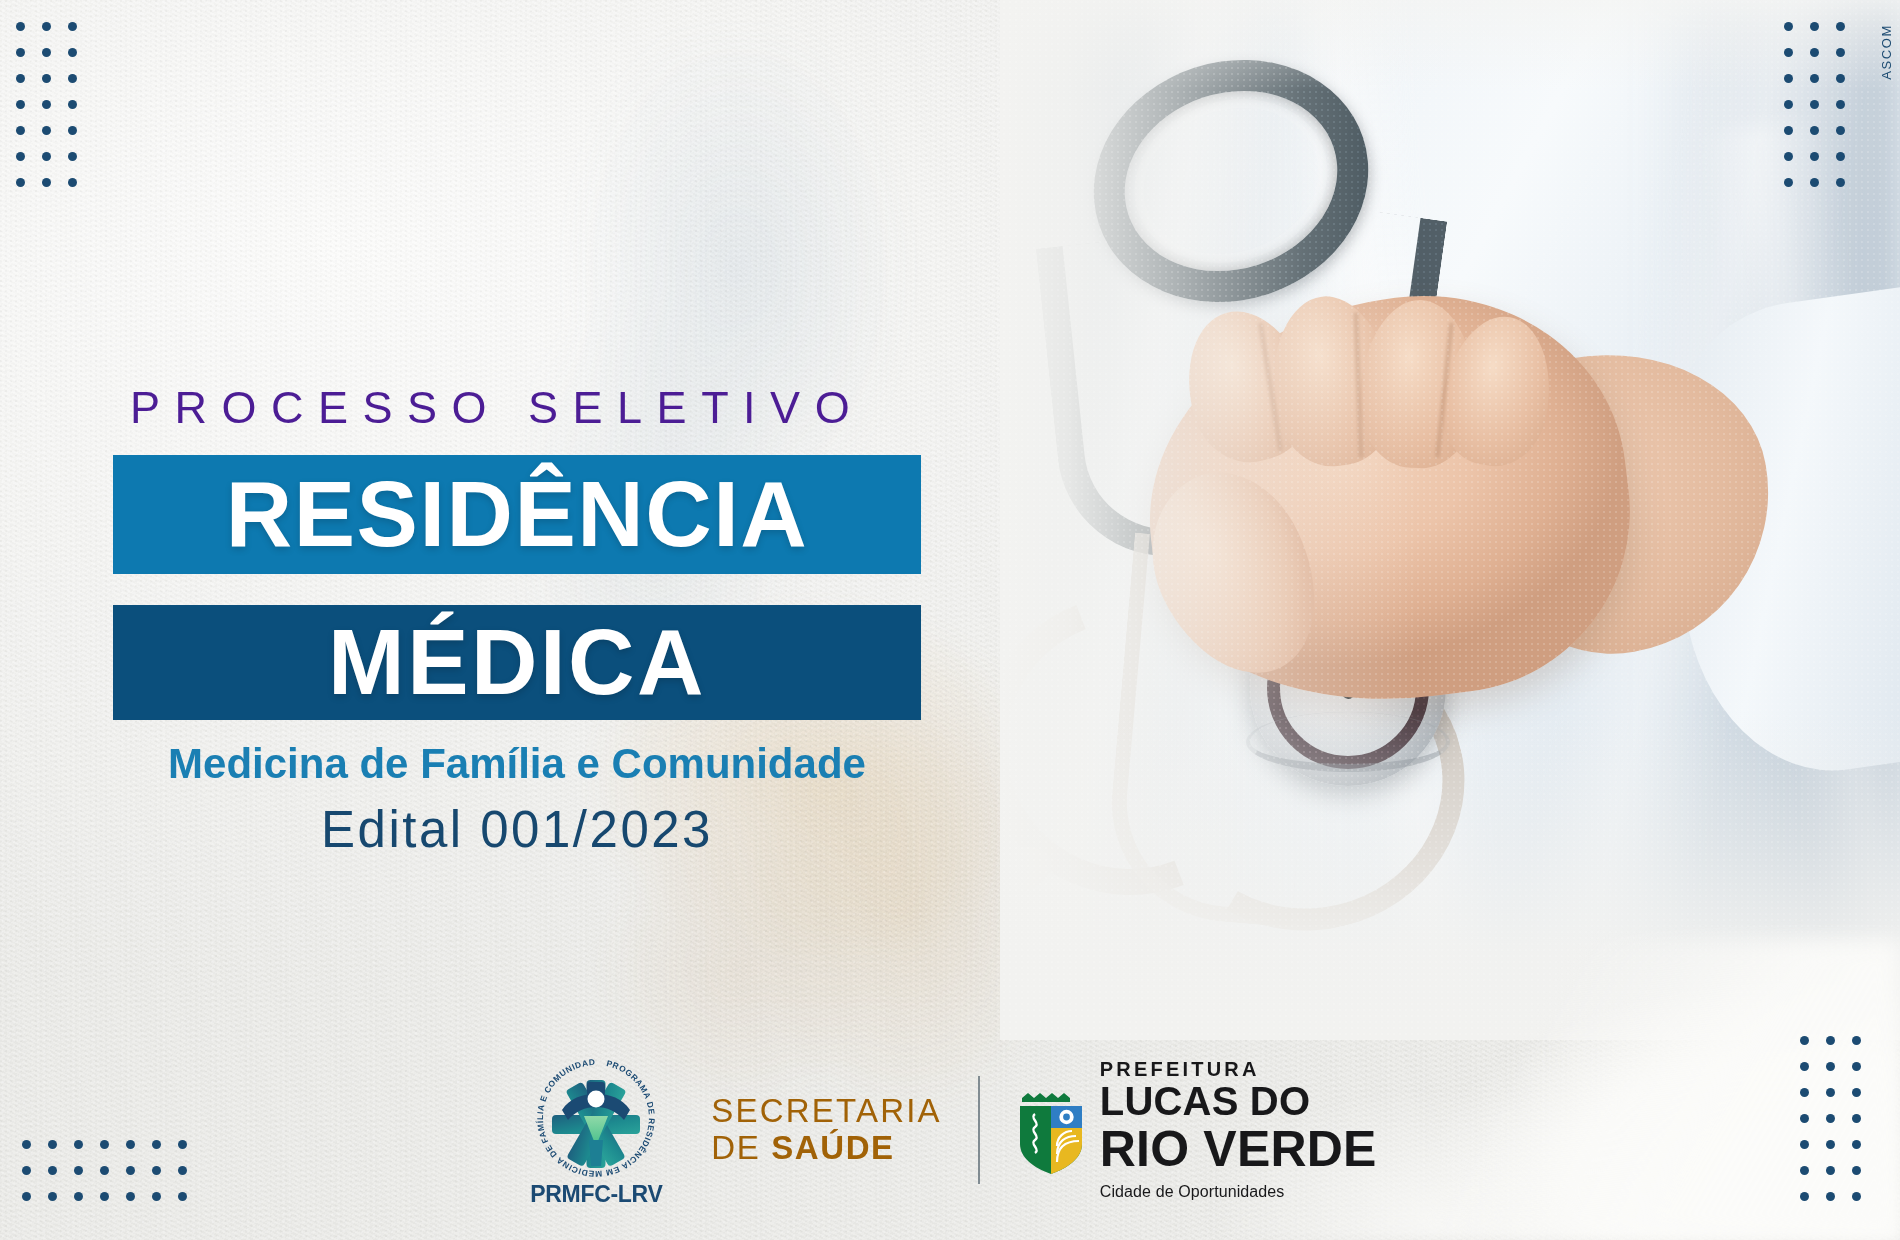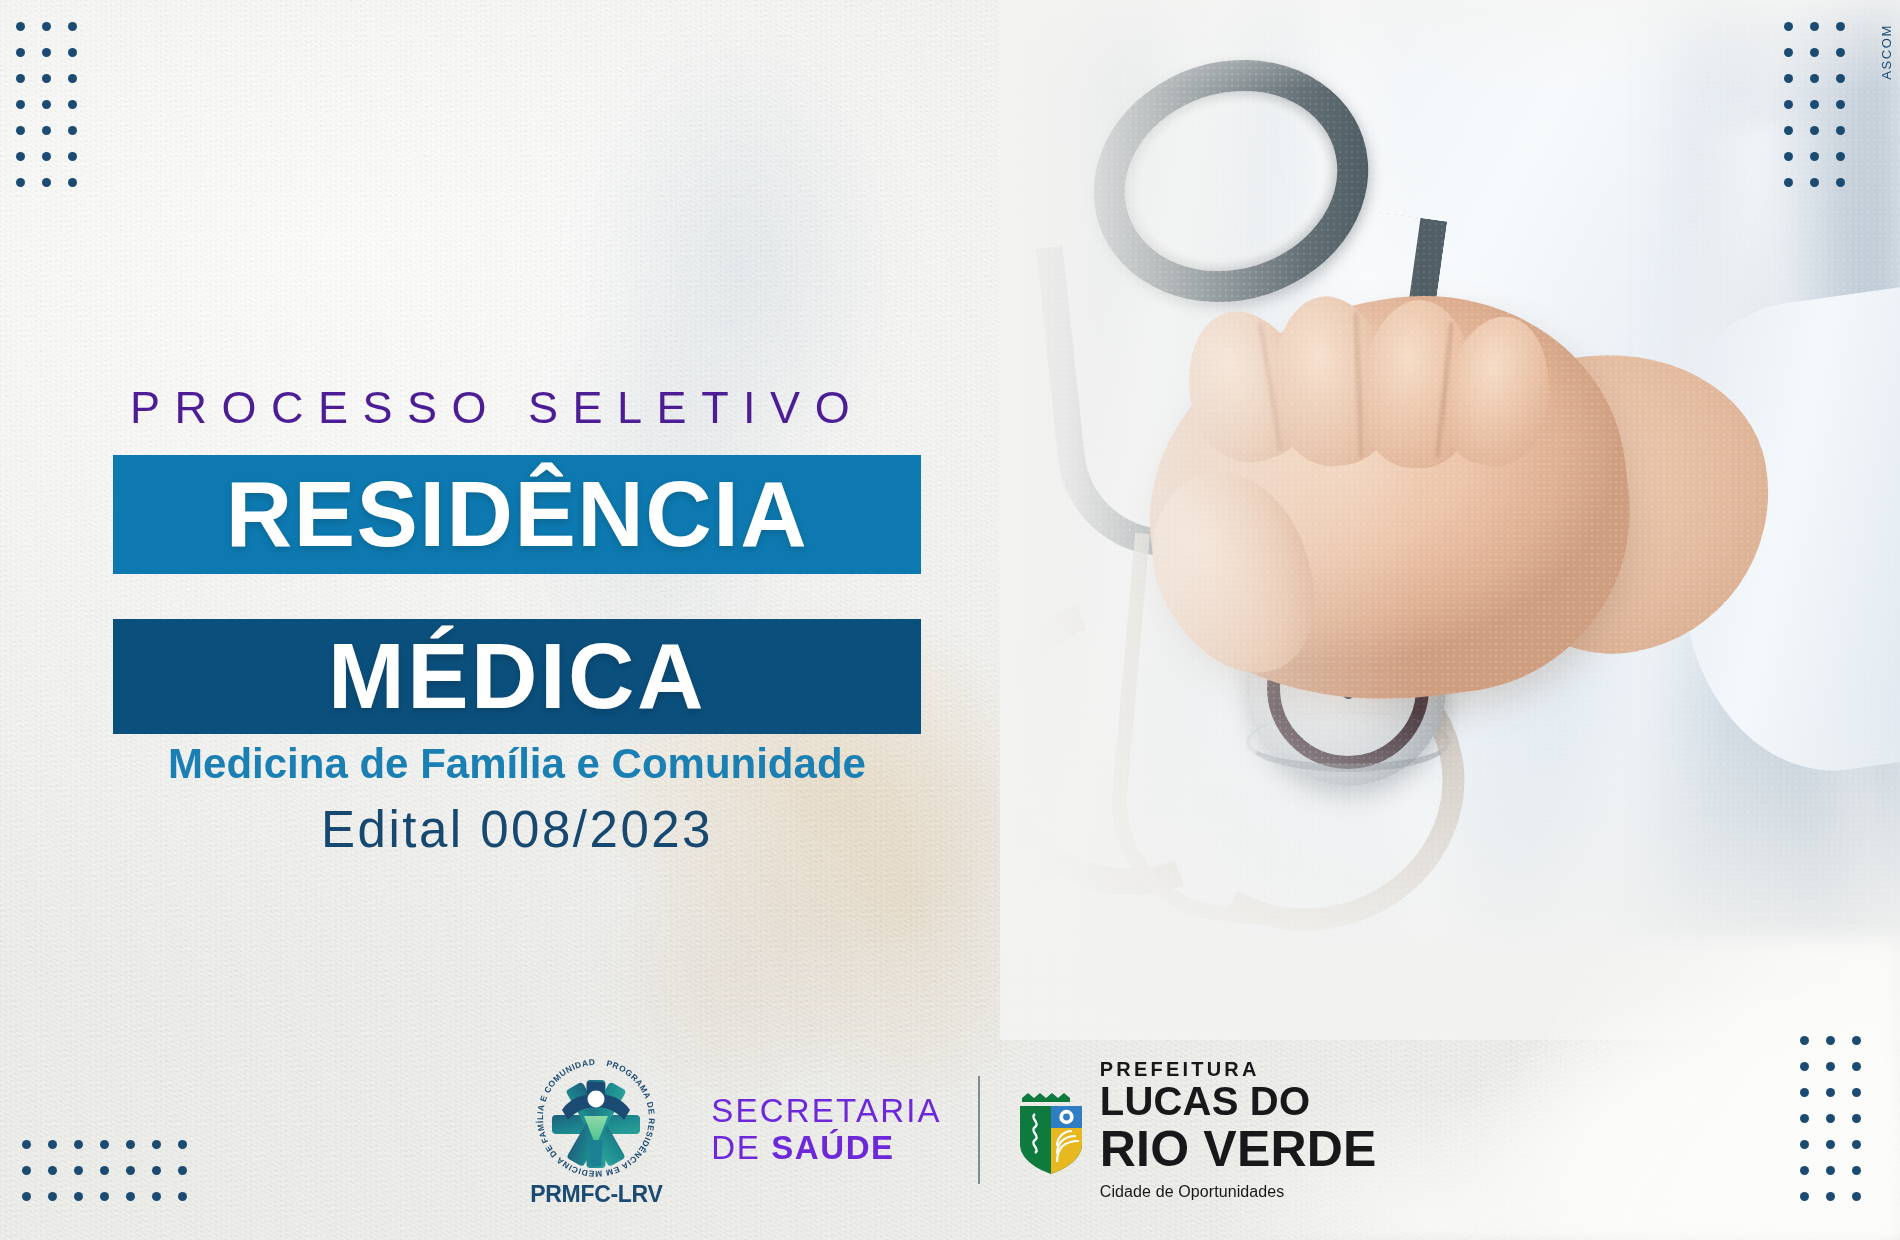--- a/index.html
+++ b/index.html
@@ -333,21 +333,21 @@
     font-weight:700;
     white-space:nowrap;
   }
   .bar-light {
     top:455px; height:119px;
     background:#0d79b0;
     font-size:92px;
     letter-spacing:1.5px;
   }
   .bar-dark {
-    top:619px; height:115px;
+    top:605px; height:115px;
     background:#0b4f7c;
     font-size:92px;
     letter-spacing:2.5px;
   }
   .bar span { text-shadow:0 3px 7px rgba(0,0,0,.16); }
 
   .sub1 {
     position:absolute; left:113px; top:740px; width:808px;
     text-align:center;
     font-size:42px; font-weight:700;
@@ -377,21 +377,21 @@
   .prmfc-label {
     position:absolute; left:0; bottom:-2px; width:146px;
     text-align:center;
     font-size:23px; font-weight:700; letter-spacing:-.3px;
     color:#1b4a73;
   }
 
   .secretaria {
     display:flex; flex-direction:column;
     line-height:1.12;
-    color:#6d28d9;
+    color:#a16207;
     margin-left:6px;
   }
   .secretaria .l1 { font-size:33px; font-weight:400; letter-spacing:2.2px; }
   .secretaria .l2 { font-size:33px; letter-spacing:1.6px; }
   .secretaria .l2 b { font-weight:700; }
 
   .divider {
     width:2px; height:108px;
     background:#5c6b74;
     opacity:.75;
@@ -561,21 +561,21 @@
 
     <div class="bar bar-light">
       <span>RESIDÊNCIA</span>
     </div>
 
     <div class="bar bar-dark">
       <span>MÉDICA</span>
     </div>
 
     <div class="sub1">Medicina de Família e Comunidade</div>
-    <div class="sub2">Edital 008/2023</div>
+    <div class="sub2">Edital 001/2023</div>
   </div>
 
   <div class="footer">
 
     <div class="prmfc">
       <svg class="prmfc-ring" viewBox="0 0 128 128">
         <defs>
           <path id="ringpath" d="M64,64 m0,-53 a53,53 0 1,1 -0.1,0"></path>
           <linearGradient id="tealgrad" x1="0" y1="0" x2="1" y2="1">
             <stop offset="0%" stop-color="#1d5f7e"></stop>

